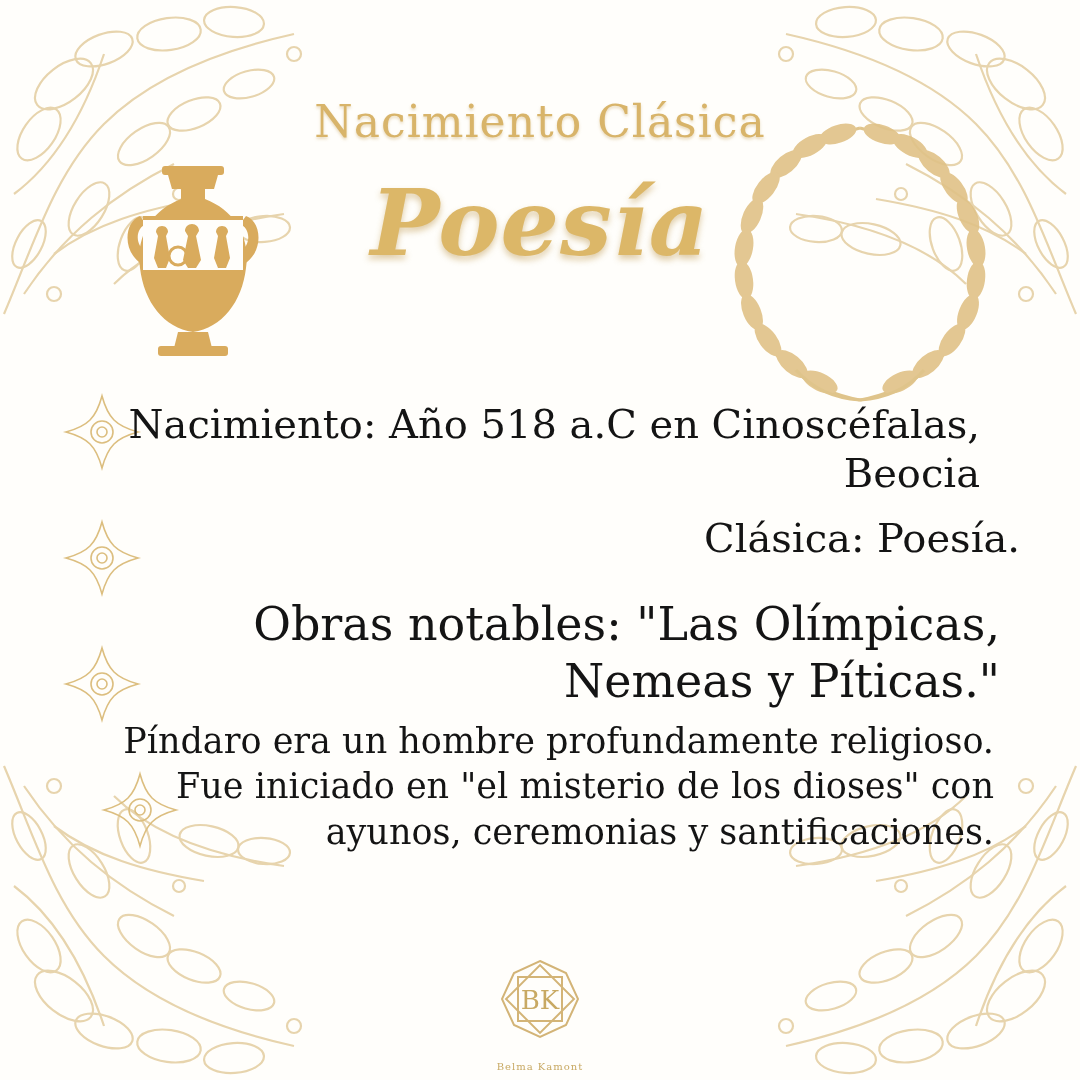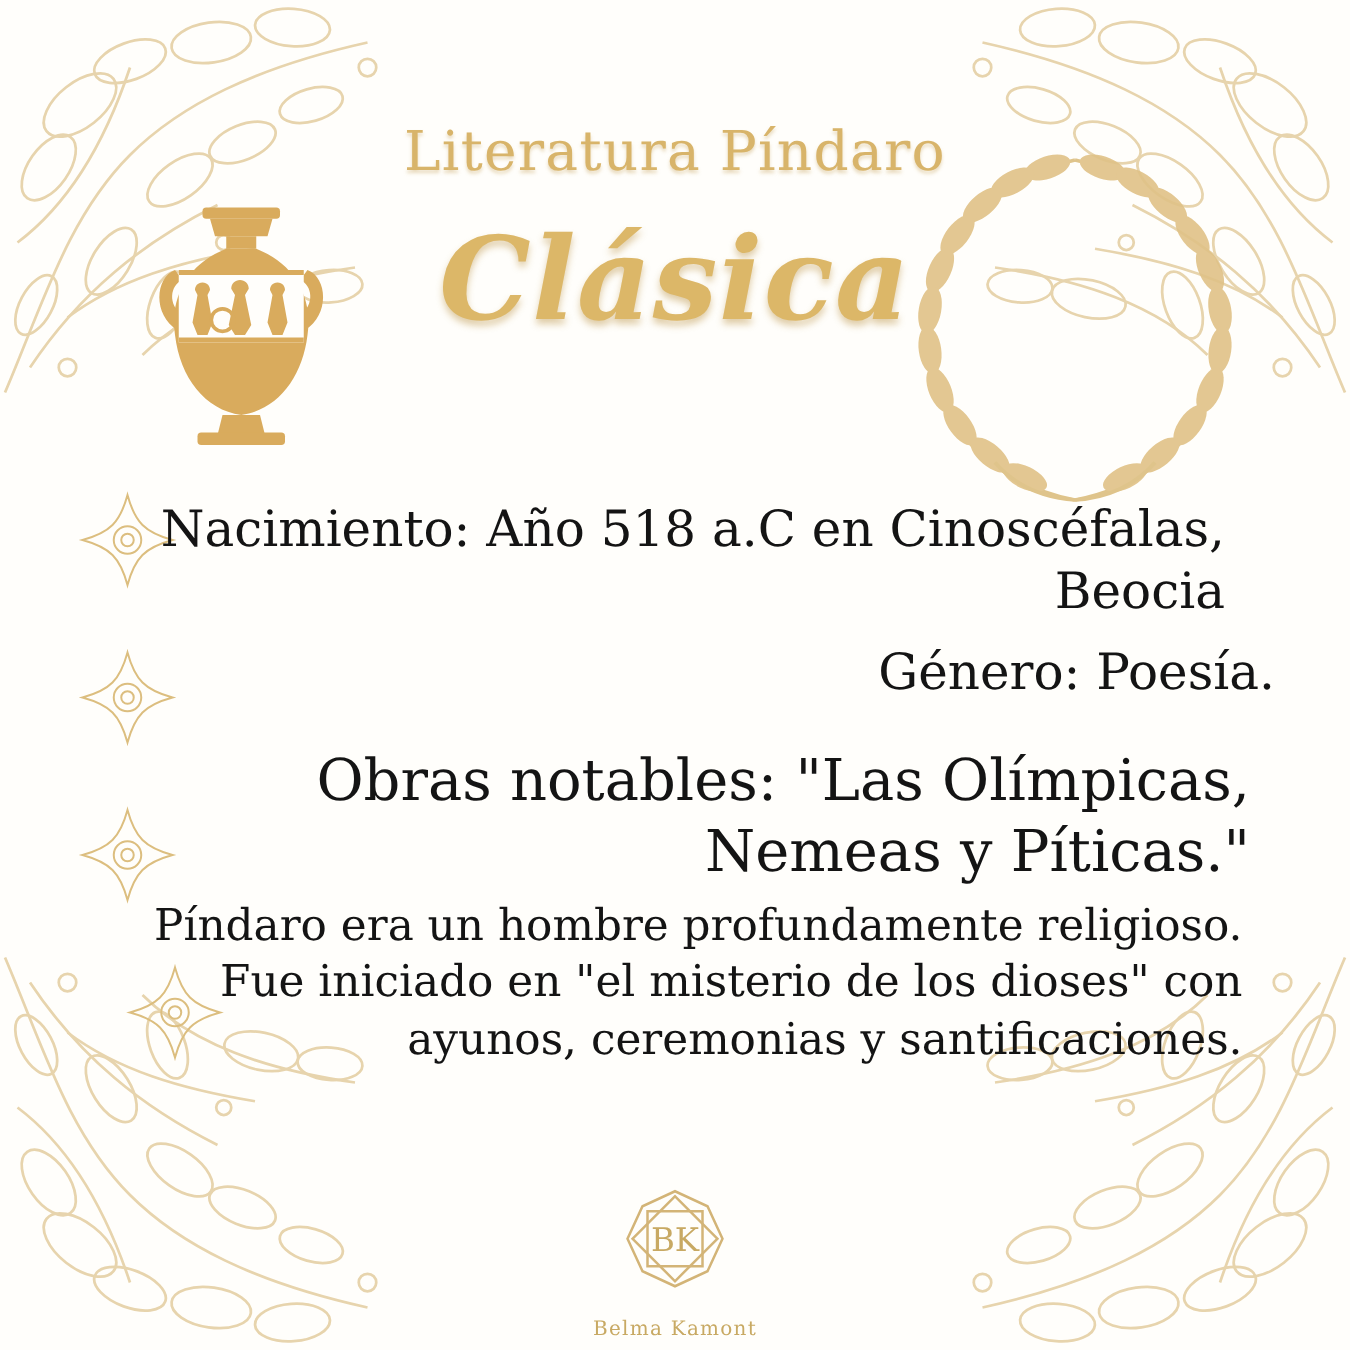--- a/index.html
+++ b/index.html
@@ -112,21 +112,21 @@
     position: absolute;
     bottom: 8px;
     left: 0;
     width: 1080px;
     text-align: center;
   }
   .logo-mark { width: 120px; height: 108px; }
   .logo-name {
     margin-top: -4px;
     font-family: "DejaVu Serif", serif;
-    font-size: 16px;
+    font-size: 10px;
     letter-spacing: 1px;
     color: #c8a963;
   }
 </style>
 </head>
 <body>
 
 <div class="page">
 
   <svg class="corner tl" viewBox="0 0 330 330">
@@ -288,22 +288,22 @@
       <rect x="25" y="110" width="100" height="4"></rect>
 
       <path d="M44 66 c4 0 6 3 6 6 l-2 4 4 22 -4 10 h-8 l-4 -10 4 -22 -2 -4 c0 -3 2 -6 6 -6z"></path>
       <path d="M74 64 c4 0 7 3 7 7 l-3 5 5 24 -5 8 h-8 l-5 -8 5 -24 -3 -5 c0 -4 3 -7 7 -7z"></path>
       <path d="M104 66 c4 0 6 3 6 6 l-2 4 4 22 -4 10 h-8 l-4 -10 4 -22 -2 -4 c0 -3 2 -6 6 -6z"></path>
       <circle cx="60" cy="96" r="9" fill="none" stroke="#d9ab5d" stroke-width="3"></circle>
     </g>
   </svg>
 
   <div class="header">
-    <div class="kicker">Literatura Píndaro</div>
-    <div class="title">Clásica</div>
+    <div class="kicker">Nacimiento Clásica</div>
+    <div class="title">Poesía</div>
   </div>
 
   <div class="diamonds">
     <svg class="diamond d1" viewBox="0 0 80 80">
       <g fill="none" stroke="#dcbe7f" stroke-width="1.6">
         <path d="M40 4 C 46 26, 54 34, 76 40 C 54 46, 46 54, 40 76 C 34 54, 26 46, 4 40 C 26 34, 34 26, 40 4 z"></path>
         <circle cx="40" cy="40" r="11"></circle>
         <circle cx="40" cy="40" r="5"></circle>
       </g>
     </svg>
@@ -325,21 +325,21 @@
       <g fill="none" stroke="#dcbe7f" stroke-width="1.6">
         <path d="M40 4 C 46 26, 54 34, 76 40 C 54 46, 46 54, 40 76 C 34 54, 26 46, 4 40 C 26 34, 34 26, 40 4 z"></path>
         <circle cx="40" cy="40" r="11"></circle>
         <circle cx="40" cy="40" r="5"></circle>
       </g>
     </svg>
   </div>
 
   <div class="body">
     <p class="line l-birth">Nacimiento: Año 518 a.C en Cinoscéfalas, Beocia</p>
-    <p class="line l-genre">Género: Poesía.</p>
+    <p class="line l-genre">Clásica: Poesía.</p>
     <p class="line l-works">Obras notables: "Las Olímpicas, Nemeas y Píticas."</p>
     <p class="line l-note">Píndaro era un hombre profundamente religioso. Fue iniciado en "el misterio de los dioses" con ayunos, ceremonias y santificaciones.</p>
   </div>
 
   <div class="footer">
     <svg class="logo-mark" viewBox="0 0 120 108">
       <g fill="none" stroke="#d3b membership"></g>
       <g fill="none" stroke="#d3b477" stroke-width="2">
         <path d="M60 8 L86 20 L98 46 L86 72 L60 84 L34 72 L22 46 L34 20 z"></path>
         <rect x="36" y="22" width="48" height="48" transform="rotate(45 60 46)"></rect>

